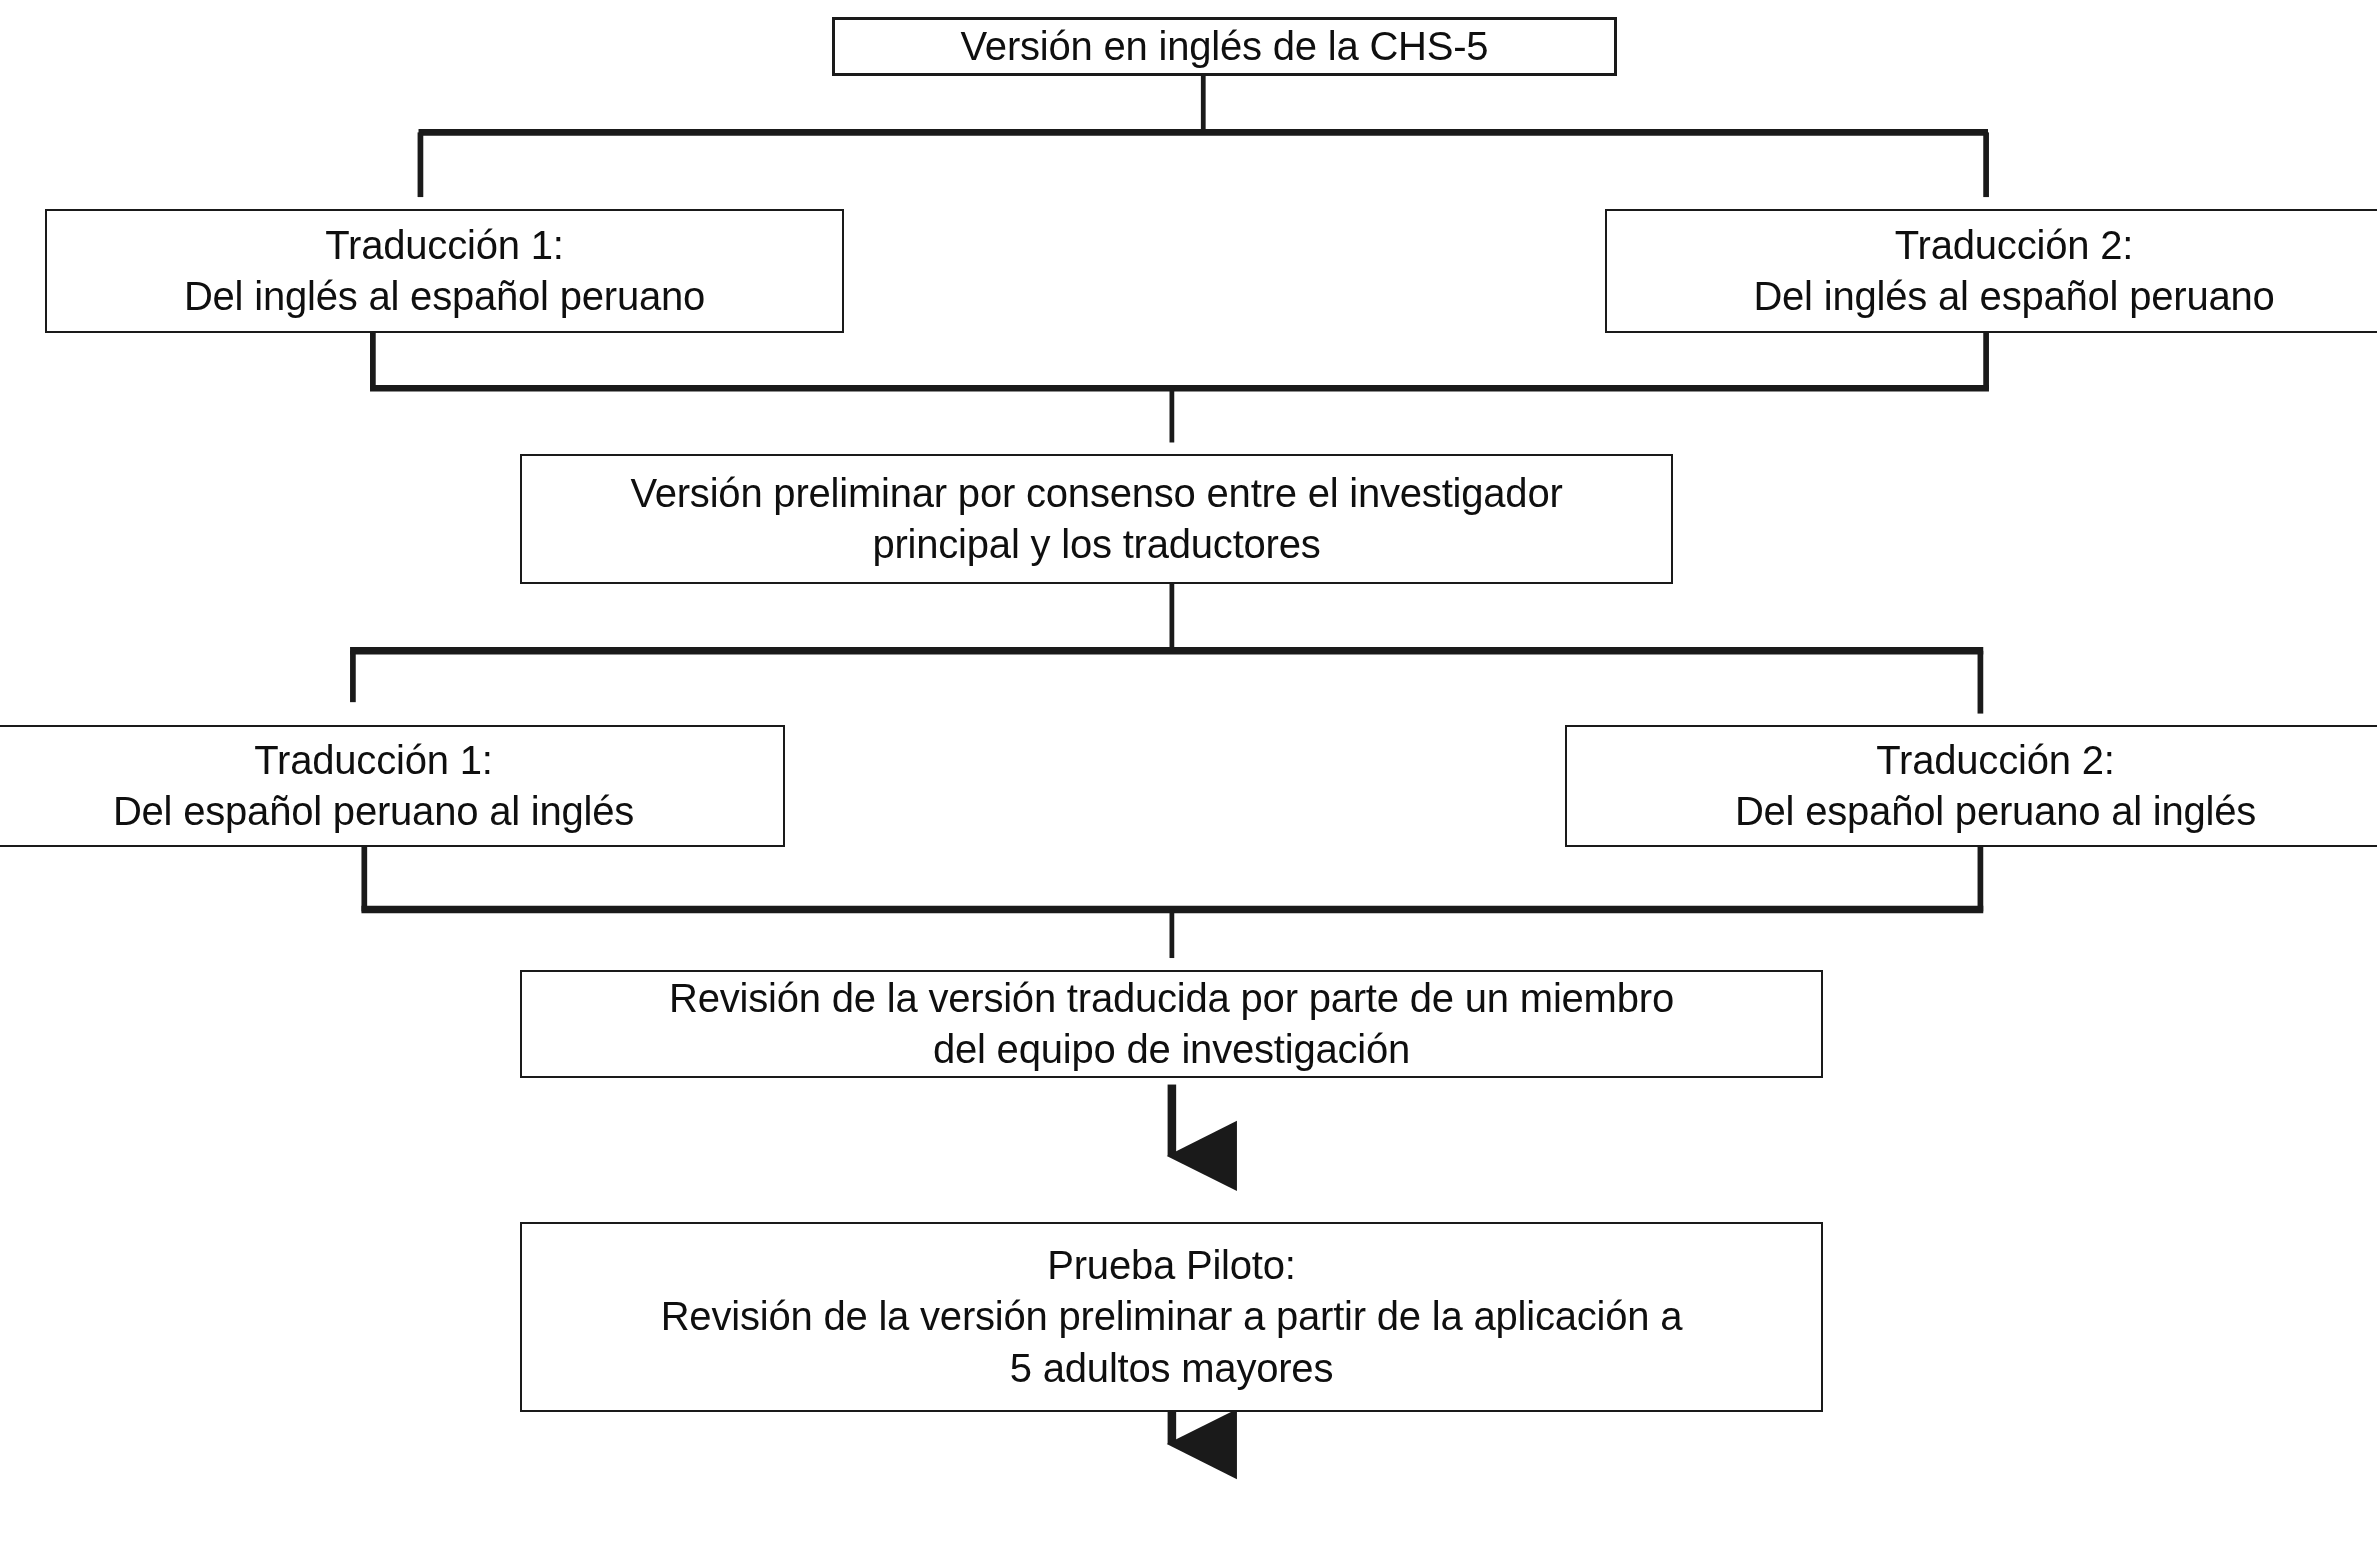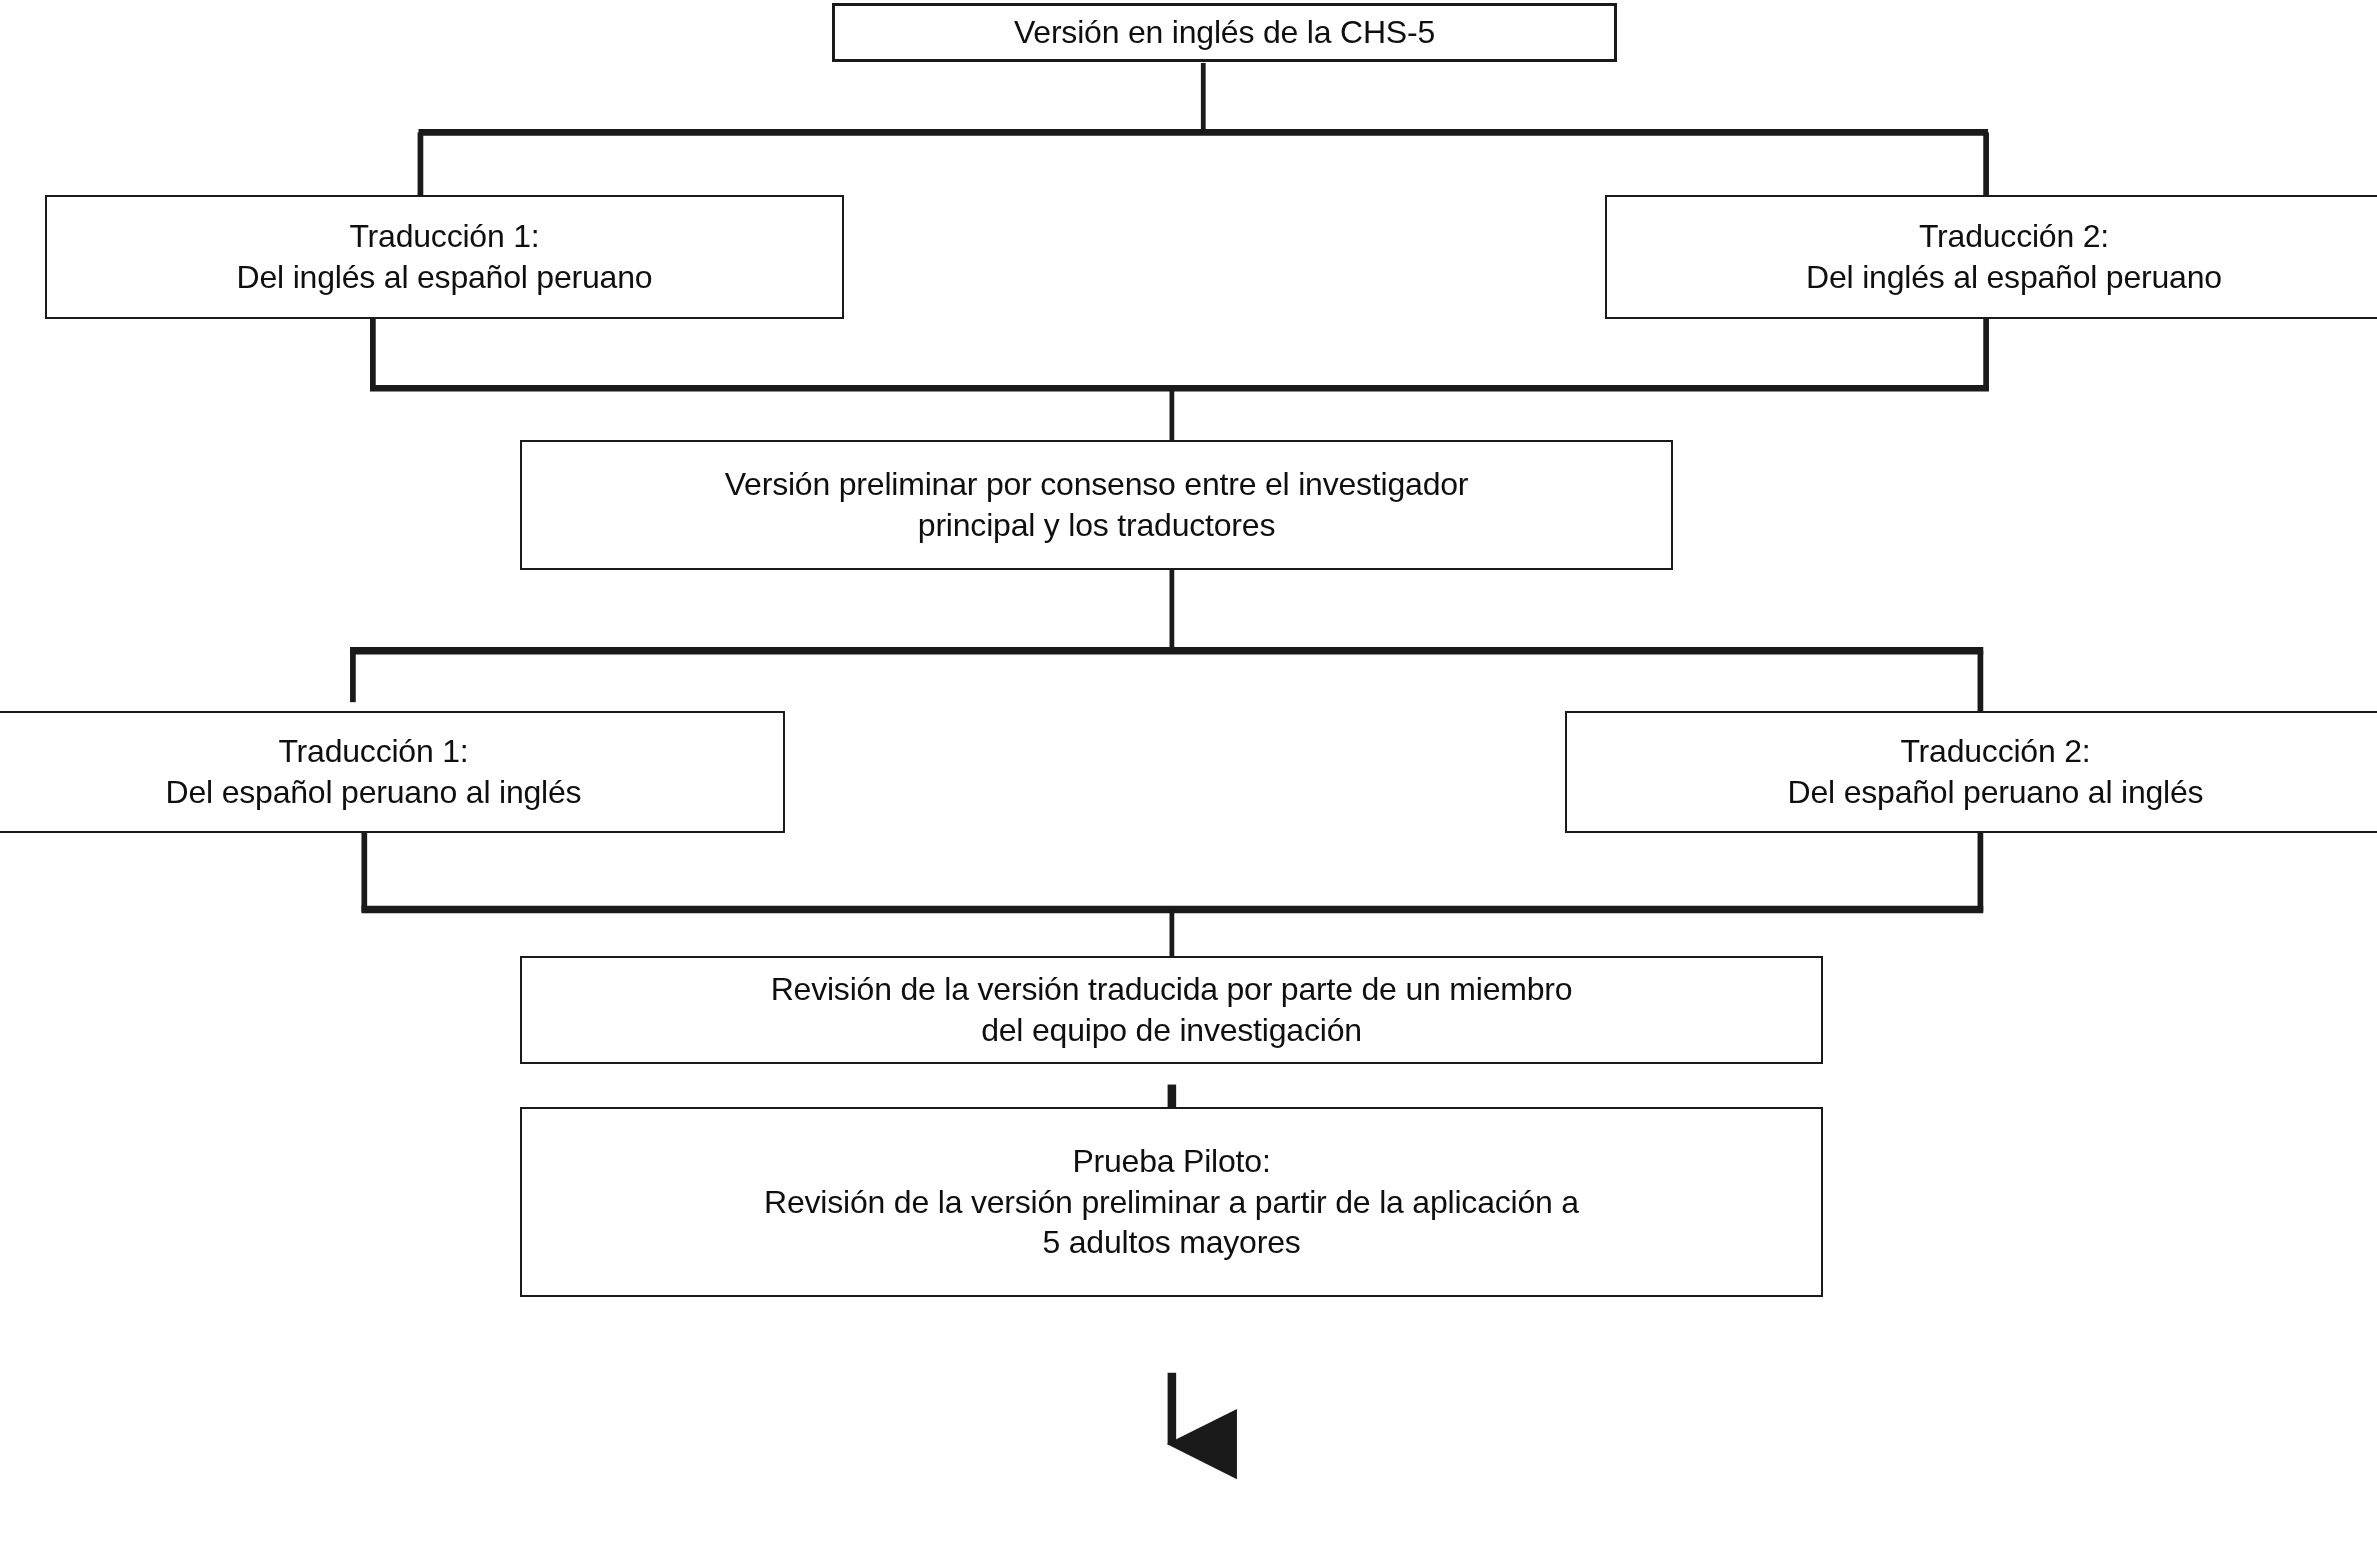--- a/index.html
+++ b/index.html
@@ -26,39 +26,40 @@
   .node {
     position: absolute;
     box-sizing: border-box;
     background: #ffffff;
     border: 2.9px solid #1a1a1a;
     display: flex;
     align-items: center;
     justify-content: center;
     text-align: center;
     color: #0f0f0f;
-    font-size: 32px;
+    font-size: 40px;
     line-height: 1.28;
     letter-spacing: -0.2px;
     z-index: 2;
+    margin-top: 14px;
   }
   .node .txt {
     display: block;
     white-space: pre-line;
     padding: 0 13.3px;
   }
   
   #node-source   { left: 832px;  top: 2.9px;    width: 785px;  height: 59px;  border-width: 3.8px; }
   #node-fwd1     { left: 45px;   top: 195px;  width: 799px;  height: 124px; border-width: 2.9px; }
   #node-fwd2     { left: 1605px; top: 195px;  width: 818px;  height: 124px; border-width: 2.9px; }
   #node-consensus{ left: 520px;  top: 440px;  width: 1153px; height: 130px; border-width: 2.9px; }
   #node-back1    { left: -38px;  top: 711px;  width: 823px;  height: 122px; border-width: 2.9px; }
   #node-back2    { left: 1565px; top: 711px;  width: 861px;  height: 122px; border-width: 2.9px; }
   #node-review   { left: 520px;  top: 956px; width: 1303px; height: 108px; border-width: 2.9px; }
-  #node-pilot    { left: 520px;  top: 1107px; width: 1303px; height: 190px; border-width: 2.9px; }
+  #node-pilot    { left: 520px;  top: 1208px; width: 1303px; height: 190px; border-width: 2.9px; }
   #node-final    { left: 520px;  top: 1477px; width: 1303px; height: 65px;  border-width: 3.8px; }
 </style>
 </head>
 <body>
 
 <div id="canvas">
 
   <svg id="connectors" viewBox="0 0 2500 1626" xmlns="http://www.w3.org/2000/svg">
     <defs>
       <marker id="arrowhead" markerWidth="9" markerHeight="9" refX="4.3" refY="8" orient="auto" markerUnits="strokeWidth">

